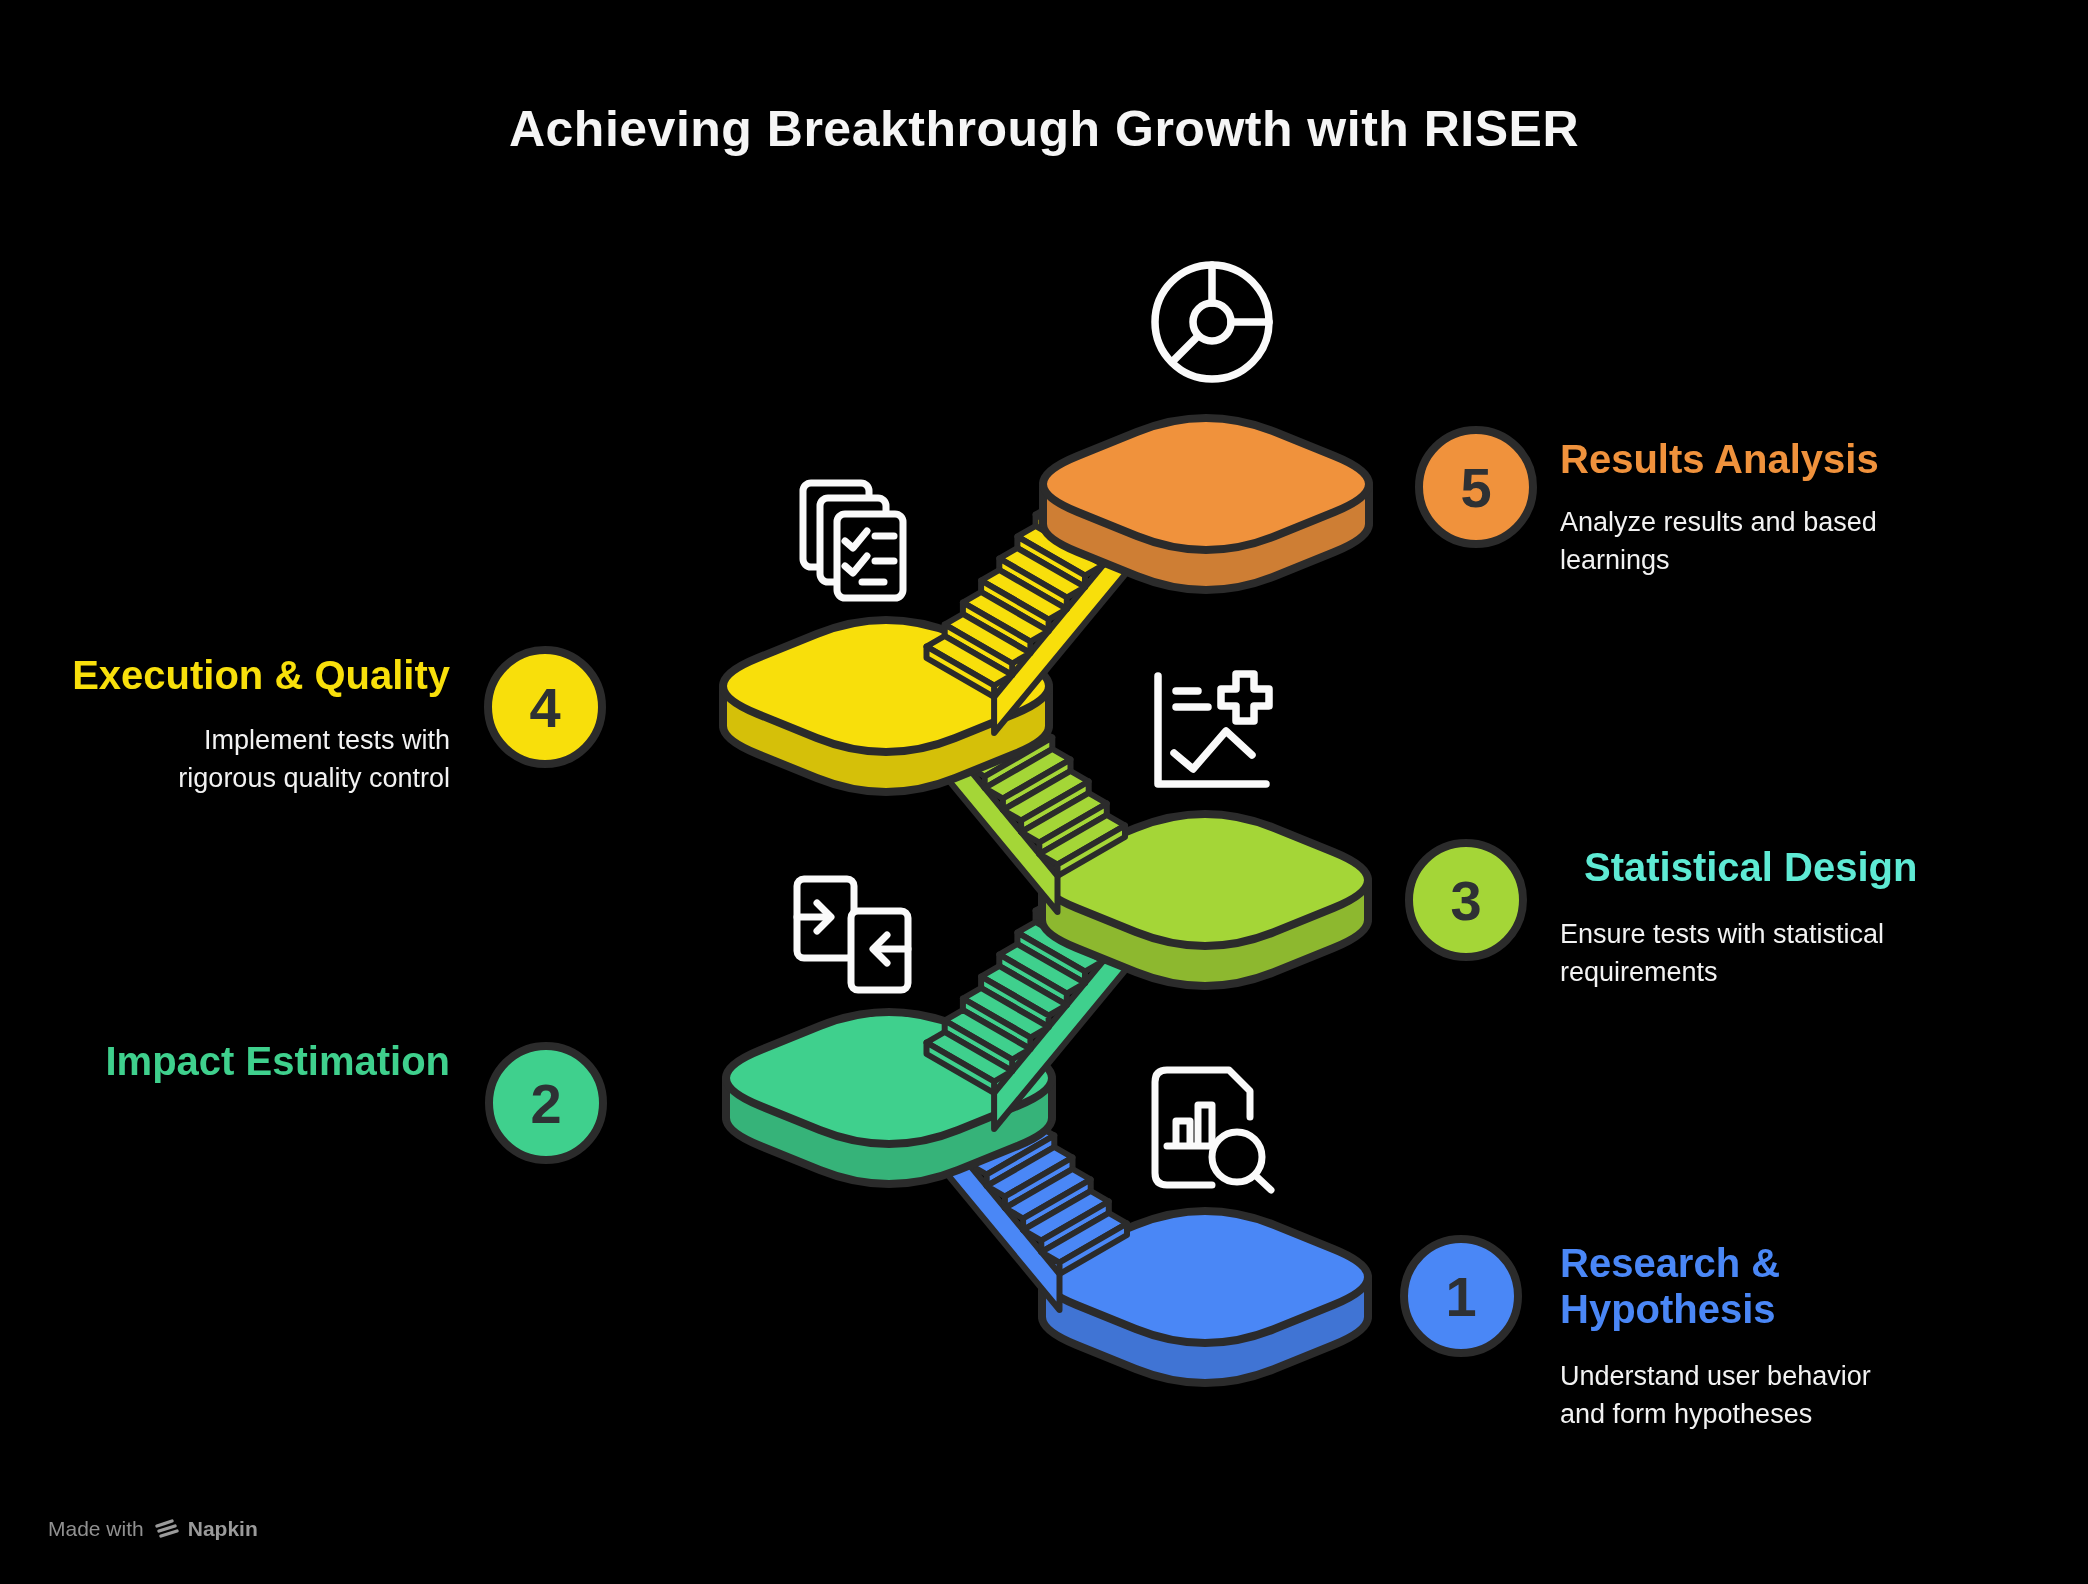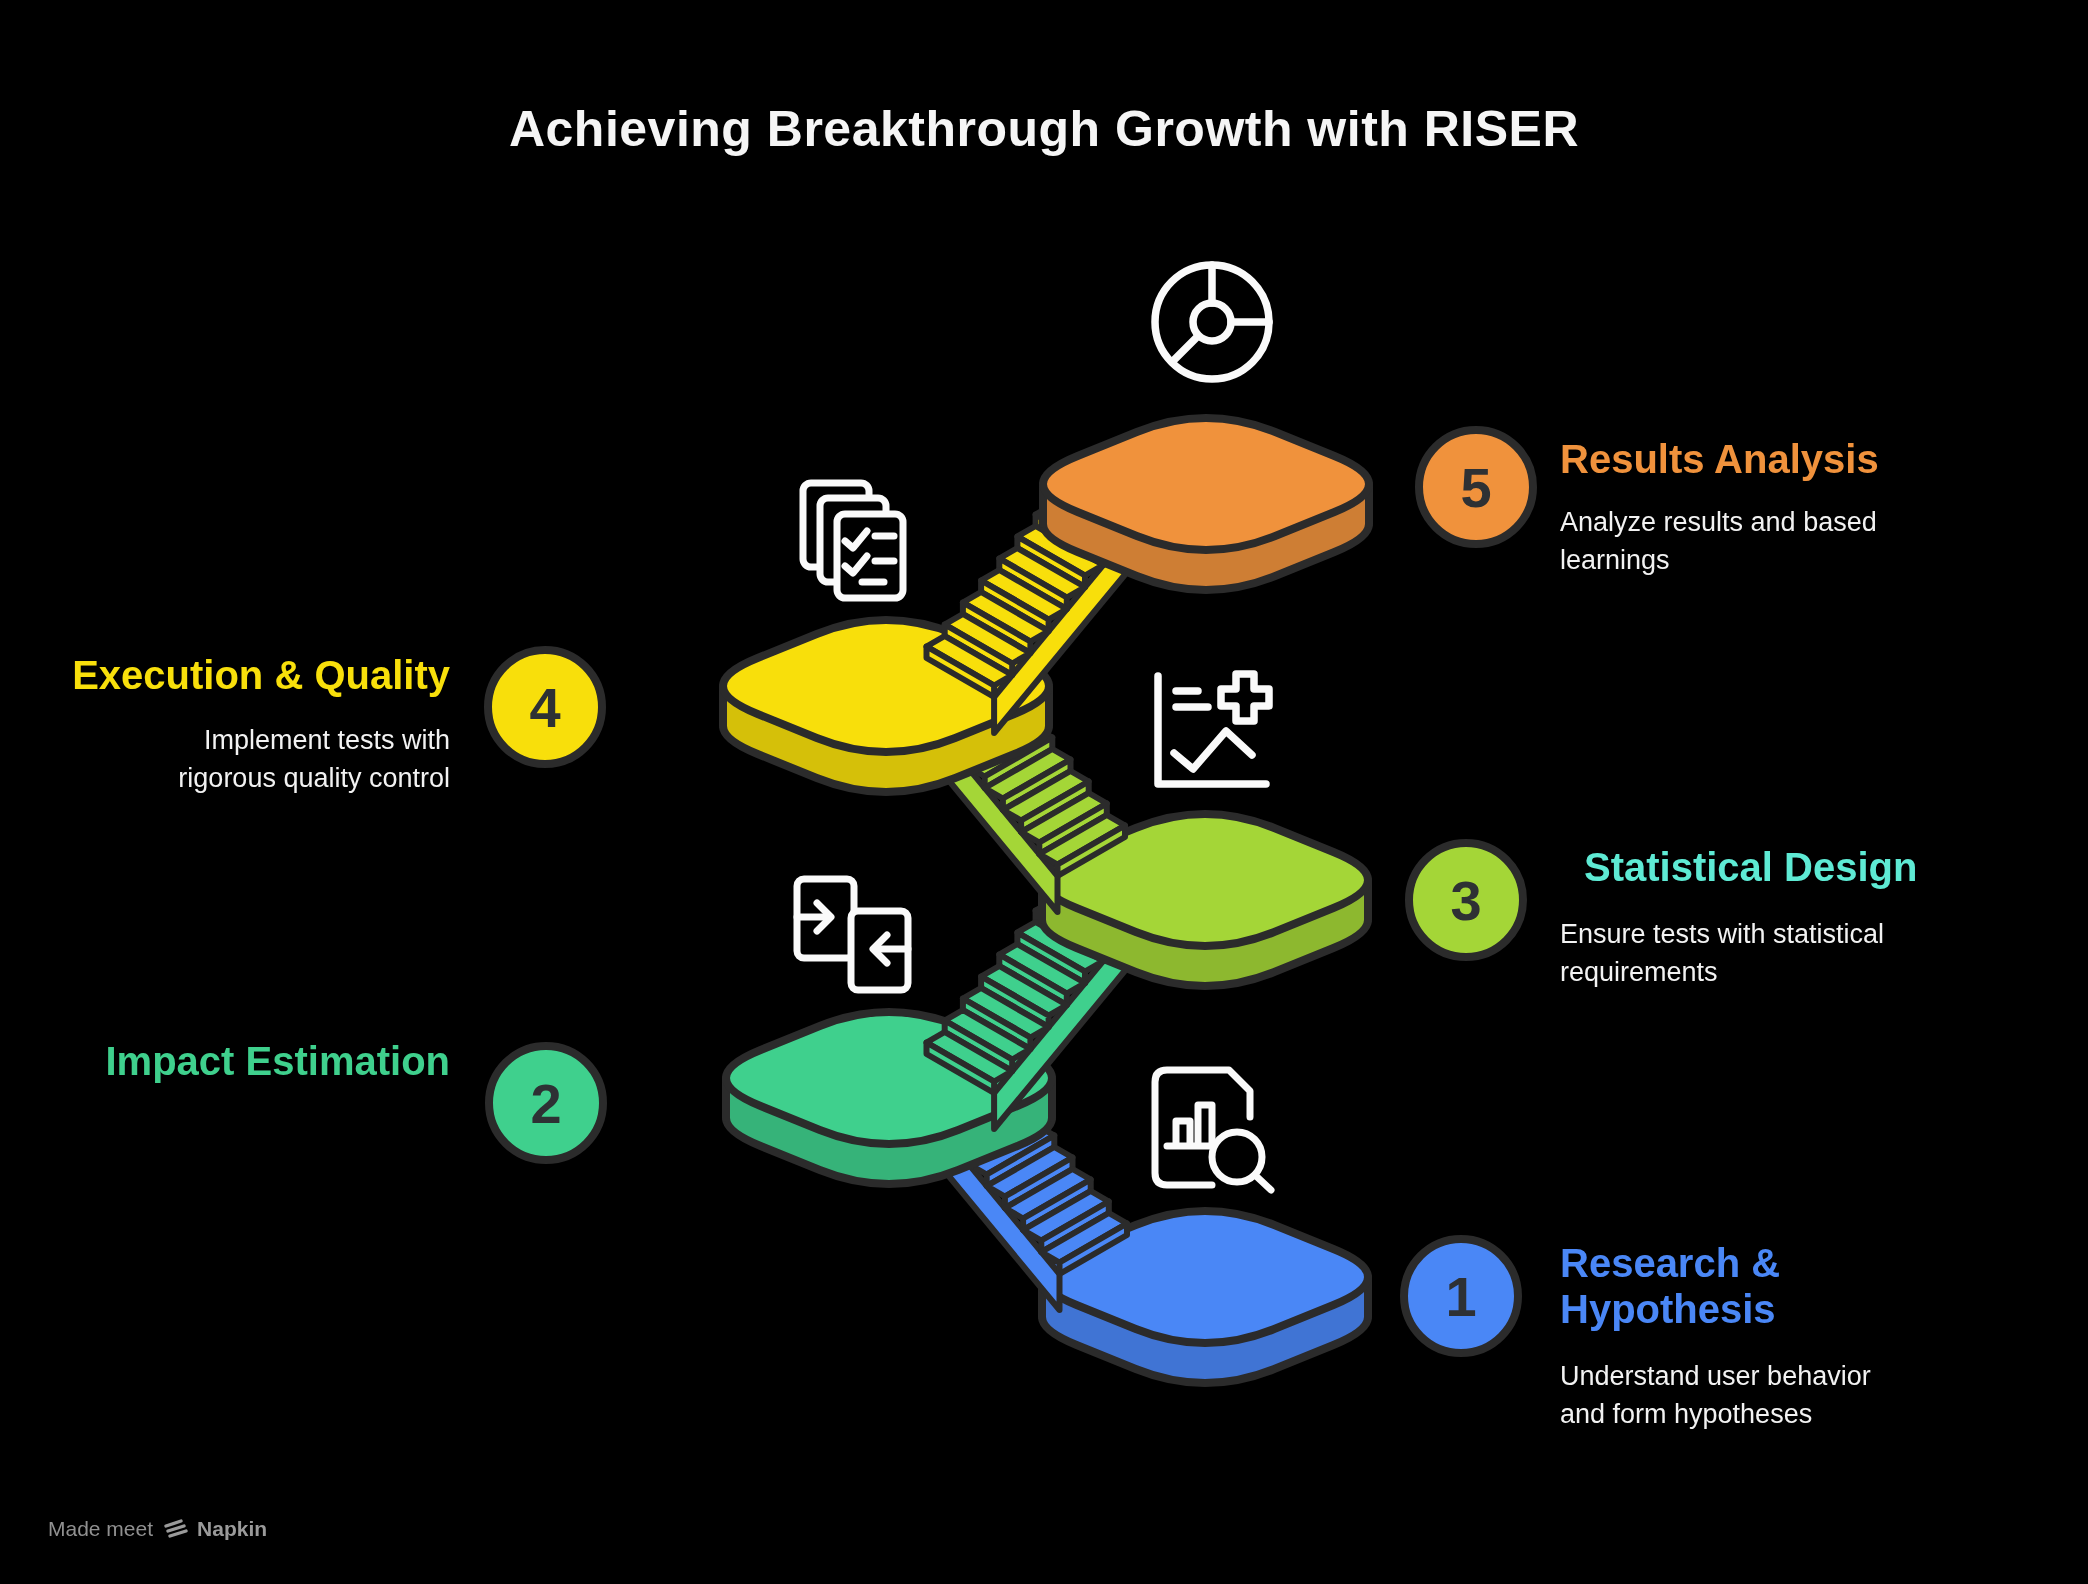--- a/index.html
+++ b/index.html
@@ -217,21 +217,21 @@
 
   <div class="step-title right-col" style="left: 1560px; top: 844px; color: #5eead4; margin-left: 24px;">Statistical Design</div>
   <div class="step-desc right-col" style="left:1560px;top:916px;width:340px;">Ensure tests with statistical requirements</div>
 
   <div class="step-title left-col" style="left: 50px; top: 1038px; width: 400px; color: rgb(63, 208, 141);">Impact Estimation</div>
 
   <div class="step-title right-col" style="left: 1560px; top: 1240px; width: 260px; color: rgb(74, 135, 246);">Research &amp; Hypothesis</div>
   <div class="step-desc right-col" style="left:1560px;top:1358px;width:345px;">Understand user behavior and form hypotheses</div>
 
   <div class="footer">
-    <span>Made meet</span>
+    <span>Made with</span>
     <svg width="26" height="26" viewBox="0 0 26 26">
       <g stroke="#9a9a9a" stroke-width="3.4" stroke-linecap="round" fill="none">
         <path d="M4 10 L19 5"></path>
         <path d="M6 15 L22 10"></path>
         <path d="M8 20 L24 15"></path>
       </g>
     </svg>
     <span class="brand">Napkin</span>
   </div>
 

